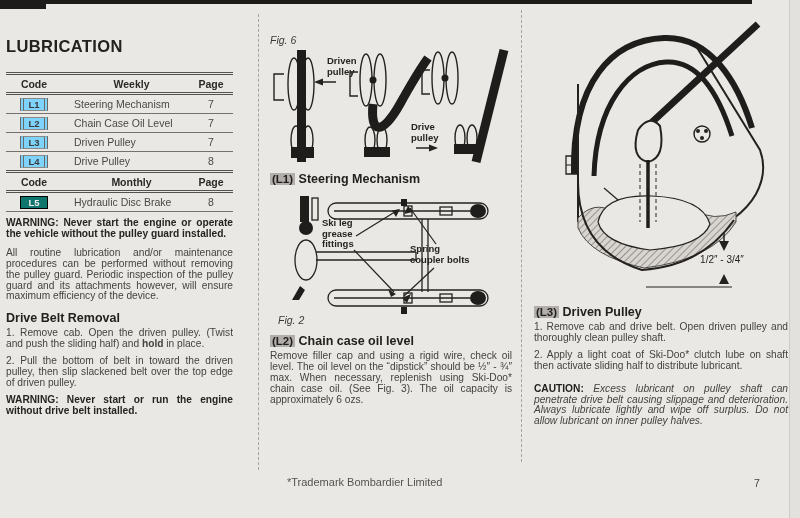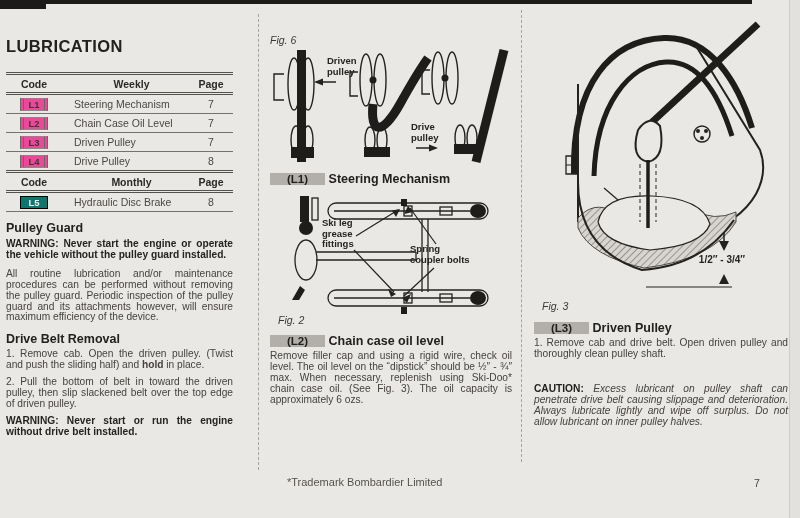--- a/index.html
+++ b/index.html
@@ -35,39 +35,39 @@
   .lube-table { width:227px; border-collapse:collapse; font-size:10.5px; color:#4a4744; margin:0 0 6px 0; }
   .lube-table td { padding:2.5px 0; }
   tr.thead td { border-top:3px double #55524e; border-bottom:3px double #55524e; font-weight:bold; color:#2b2927; }
   tr.brow td { border-bottom:1px solid #75726e; }
   .c-code  { width:56px; text-align:center; }
   .c-label { text-align:left; padding-left:12px !important; }
   .c-page  { width:44px; text-align:center; }
   .code-badge {
     display:inline-block; min-width:18px; text-align:center;
     font-weight:bold; font-size:9.5px; color:#3b3936;
-    background:#ec4899;
+    background:#7dd3fc;
     border-left:4px double #6a6865; border-right:4px double #6a6865;
     border-top:1px solid #8a8884; border-bottom:1px solid #8a8884;
     padding:0 1px;
   }
   .code-badge.solid { background:#0f766e; color:#efede9; border:1px solid #000; padding:0 4px; }
 
   .sec-head { font-size:12.5px; font-weight:bold; color:#23211f; margin:0 0 3px 0; }
-  .sec-badge { display:inline-block; font-weight:bold; background:#b2afab; color:#211f1d; padding:0 17px; font-size:11.5px; }
+  .sec-badge { display:inline-block; font-weight:bold; background:#b2afab; color:#211f1d; padding:0 2px; font-size:11.5px; }
 
   .figcap { font-style:italic; font-size:10.5px; color:#3c3a37; }
   .figwrap { position:relative; }
   .figlabel { position:absolute; font-weight:bold; font-size:9.5px; line-height:10.5px; color:#262422; white-space:pre-line; }
   .fig1 { width:242px; height:118px; margin:2px 0 6px 0; }
   .fig2 { width:242px; height:132px; margin:8px 0 8px 0; }
   .fig3 { width:254px; height:284px; }
   .fig1cap { margin-top:26px; }
   .fig2cap { position:absolute; left:8px; bottom:0px; }
-  .meas-label { position:absolute; left:138px; top:242px; width:100px; text-align:center; font-weight:bold; font-size:10px; color:#262422; }
+  .meas-label { position:absolute; left:138px; top:242px; width:100px; text-align:center; font-weight:normal; font-size:10px; color:#262422; }
 
   .footnote { position:absolute; left:287px; top:476px; font-size:11px; color:#56534f; }
   .pagenum  { position:absolute; left:754px; top:477px; font-size:10.5px; color:#45423f; }
   svg { display:block; }
 </style>
 </head>
 <body>
 
 <div class="paper">
   <div class="scan-top"></div>
@@ -112,21 +112,20 @@
           <td class="c-page">Page</td>
         </tr>
         <tr class="brow">
           <td class="c-code"><span class="code-badge solid">L5</span></td>
           <td class="c-label">Hydraulic Disc Brake</td>
           <td class="c-page">8</td>
         </tr>
       </tbody>
     </table>
 
-    <div class="h2">Pulley Guard</div>
     <p class="body warn">WARNING: Never start the engine or operate the vehicle without the pulley guard installed.</p>
     <p class="body">All routine lubrication and/or maintenance procedures can be performed without removing the pulley guard. Periodic inspection of the pulley guard and its attachments however, will ensure maximum efficiency of the device.</p>
 
     <div class="h2">Drive Belt Removal</div>
     <p class="body"><span>1. Remove cab. Open the driven pulley. (Twist and push the sliding half) and </span><b>hold</b><span> in place.</span></p>
     <p class="body">2. Pull the bottom of belt in toward the driven pulley, then slip slackened belt over the top edge of driven pulley.</p>
     <p class="body warn">WARNING: Never start or run the engine without drive belt installed.</p>
   </div>
 
   <div class="col col-mid">
@@ -279,25 +278,25 @@
         <line x1="122" y1="152" x2="122" y2="210" stroke="#4a4744" stroke-width="1.2" stroke-dasharray="4,3"></line>
         <line x1="70" y1="176" x2="84" y2="188" stroke="#24221f" stroke-width="1.2"></line>
 
         <line x1="190" y1="220" x2="190" y2="229" stroke="#24221f" stroke-width="1.5"></line>
         <polygon points="185,229 195,229 190,239" fill="#24221f"></polygon>
         <polygon points="185,272 195,272 190,262" fill="#24221f"></polygon>
         <line x1="112" y1="275" x2="198" y2="275" stroke="#24221f" stroke-width="1.2"></line>
       </svg>
       <div class="meas-label">1/2″ - 3/4″</div>
     </div>
-    <div class="figcap" style="margin:4px 0 0 8px;">Fig. 3</div>
 
     <div class="sec-head" style="margin-top:9px;">
       <span class="sec-badge">(L3)</span>
       <span>Driven Pulley</span>
     </div>
     <p class="body">1. Remove cab and drive belt. Open driven pulley and thoroughly clean pulley shaft.</p>
-    <p class="body" style="margin-top:24px;"><span class="cap-label">CAUTION:</span> <span class="italic">Excess lubricant on pulley shaft can penetrate drive belt causing slippage and deterioration. Always lubricate lightly and wipe off surplus. Do not allow lubricant on inner pulley halves.</span></p>
+    <p class="body">2. Apply a light coat of Ski-Doo* clutch lube on shaft then activate sliding half to distribute lubricant.</p>
+    <p class="body" style="margin-top:12px;"><span class="cap-label">CAUTION:</span> <span class="italic">Excess lubricant on pulley shaft can penetrate drive belt causing slippage and deterioration. Always lubricate lightly and wipe off surplus. Do not allow lubricant on inner pulley halves.</span></p>
   </div>
 
   <div class="footnote">*Trademark Bombardier Limited</div>
   <div class="pagenum">7</div>
 </div>
 
 </body></html>

